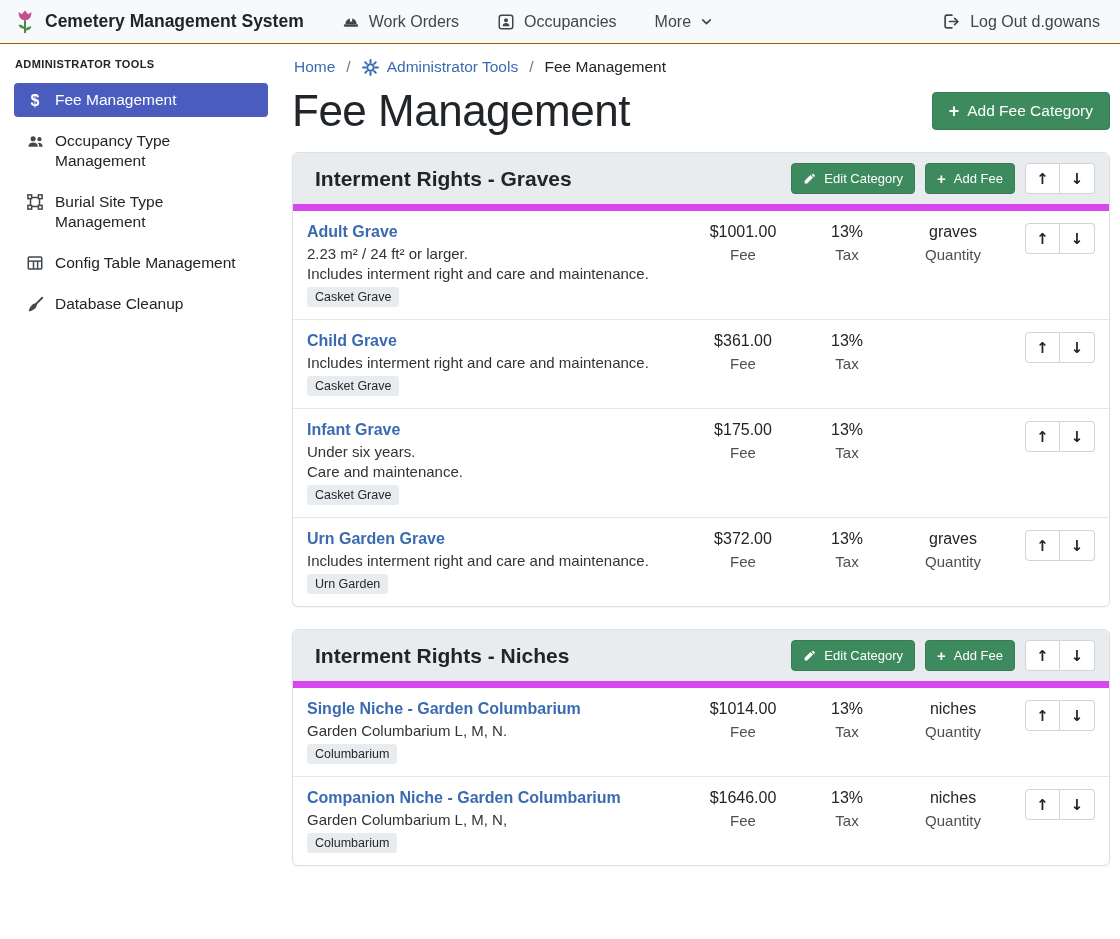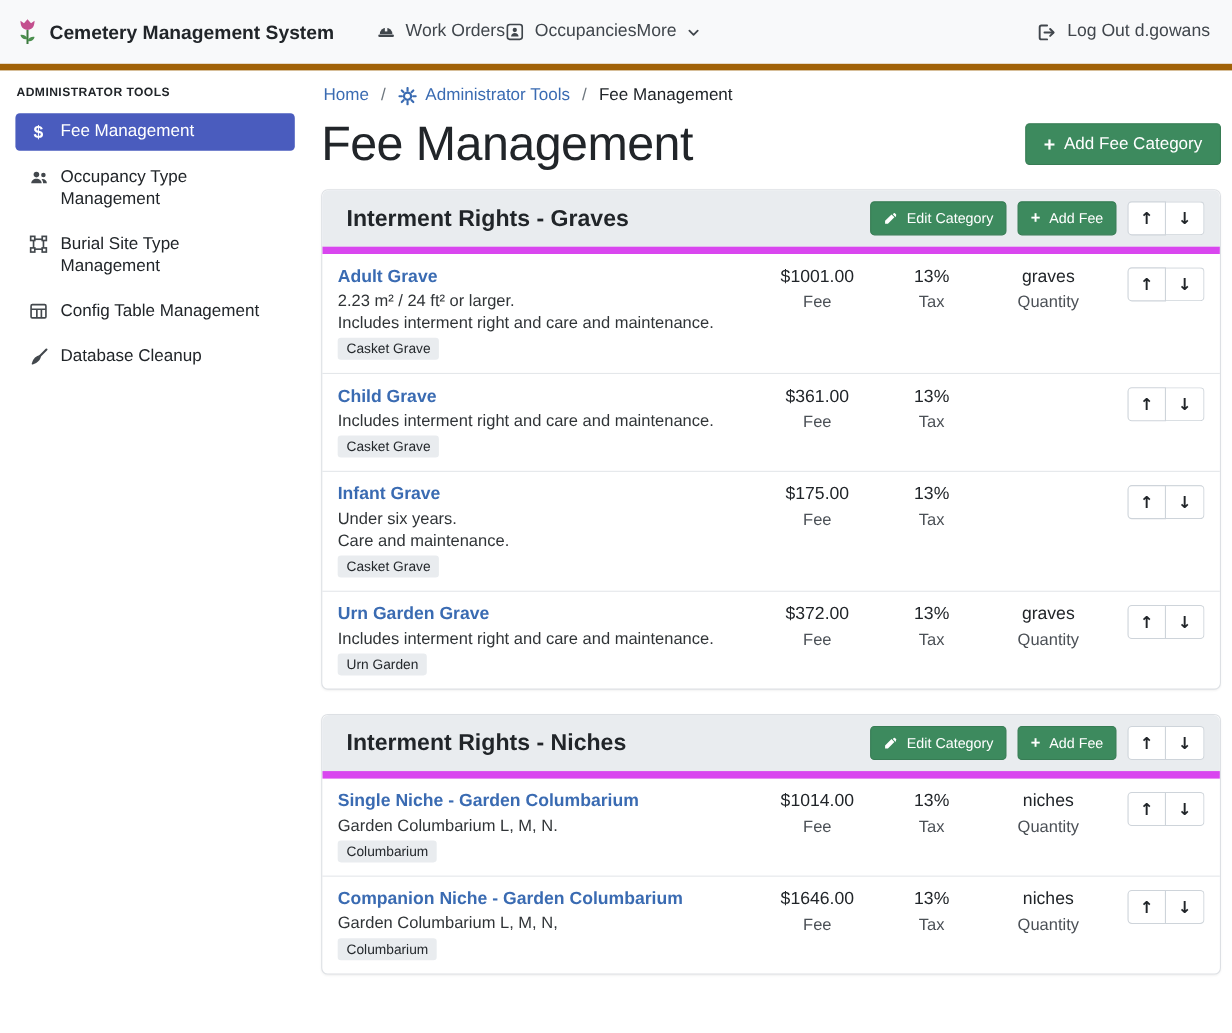--- a/index.html
+++ b/index.html
@@ -3,23 +3,23 @@
 <meta charset="utf-8">
 <style>
   * { box-sizing:border-box; margin:0; padding:0; }
   html,body { width:1120px; height:939px; overflow:hidden; }
   body { background:#fff; font-family:"Liberation Sans","DejaVu Sans",sans-serif; color:#212529; font-size:15px; }
   a { text-decoration:none; cursor:pointer; }
   button { font-family:inherit; cursor:pointer; background:none; border:none; }
   svg { display:block; }
 
   
-  .navbar { height:64px; background:#f8f9fa; border-bottom:6px solid #a16207; display:flex; align-items:center; padding:0 20px 0 14px; }
+  .navbar { height:44px; background:#f8f9fa; border-bottom:1px solid #a16207; display:flex; align-items:center; padding:0 20px 0 14px; }
   .brand { display:flex; align-items:center; gap:9px; font-weight:700; font-size:17.5px; color:#212529; }
-  .nav-links { display:flex; align-items:center; margin-left:38px; }
+  .nav-links { display:flex; align-items:center; gap:38px; margin-left:38px; }
   .nav-link { display:flex; align-items:center; gap:9px; font-size:16px; color:#40464c; }
   .spacer { flex:1; }
 
   
   .layout { display:flex; height:887px; overflow:hidden; }
   .sidebar { width:280px; flex:none; padding:14px 12px 0 14px; }
   .sidebar-heading { font-size:11px; font-weight:700; letter-spacing:.4px; color:#212529; margin:0 0 13px 1px; }
   .side-item { display:flex; align-items:flex-start; gap:9px; padding:7px 10px; margin-bottom:7px; border-radius:4px; font-size:15.5px; line-height:20px; color:#212529; cursor:pointer; }
   .side-item .icon { width:22px; flex:none; display:flex; justify-content:center; color:#43484d; margin-top:1px; }
   .side-item.active { background:#4a5cbe; color:#fff; }

